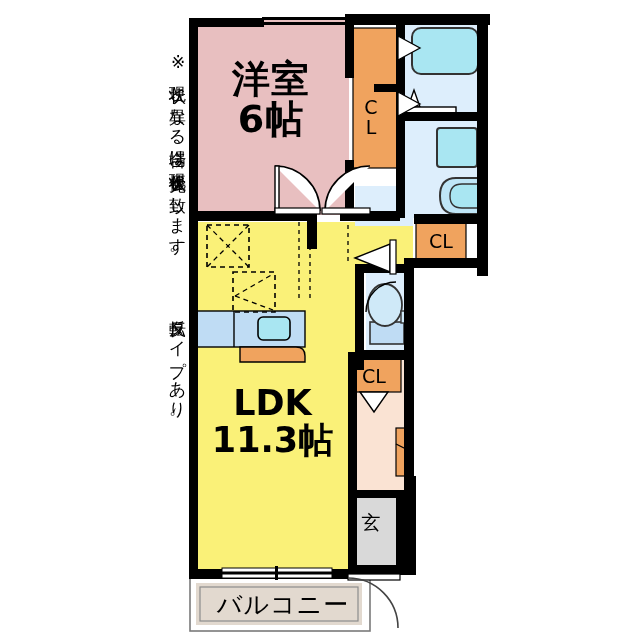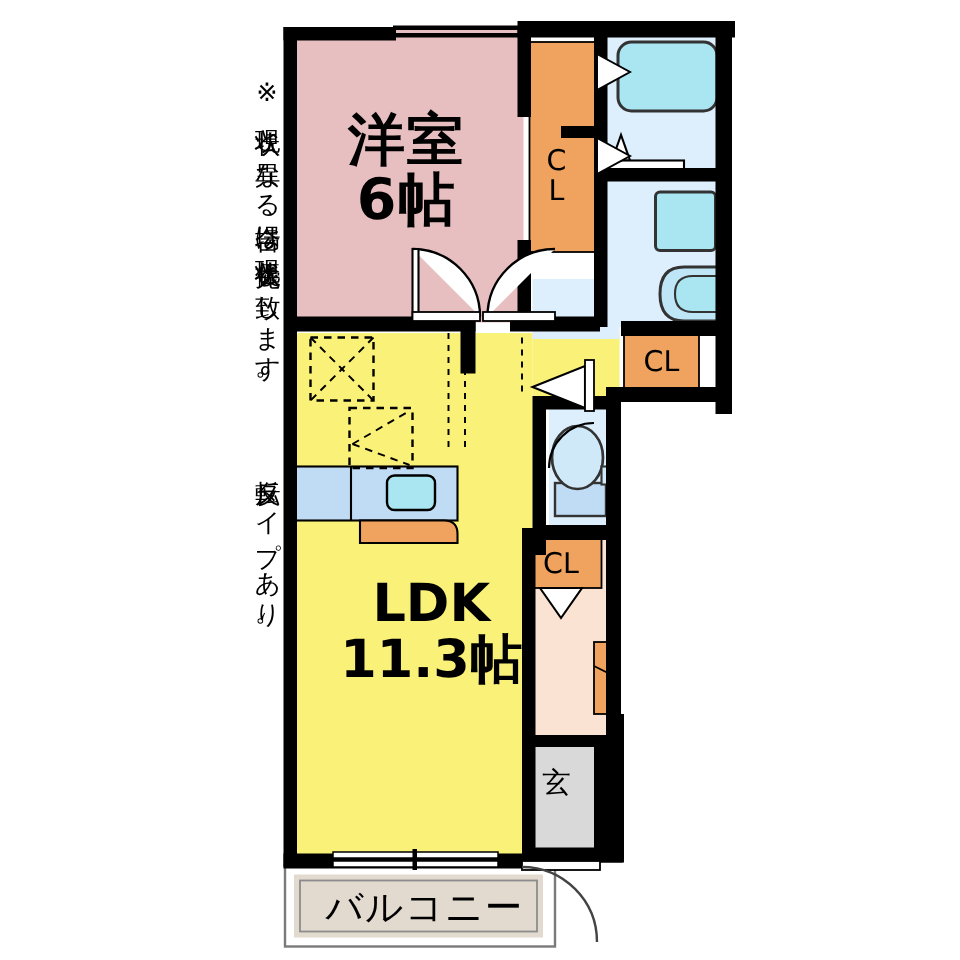--- a/index.html
+++ b/index.html
@@ -37,27 +37,27 @@
   }
   .room-label {
     position: absolute;
     color: #000;
     font-weight: bold;
     text-align: center;
     line-height: 1.05;
     white-space: pre-line;
   }
   #label-bedroom {
-    left: 206px; top: 74px;
+    left: 206px; top: 60px;
     width: 130px;
     font-size: 38px;
     letter-spacing: 1px;
   }
   #label-ldk {
-    left: 215px; top: 385px;
+    left: 200px; top: 385px;
     width: 145px;
     font-size: 35px;
     letter-spacing: 0px;
   }
   #label-cl-1 {
     left: 358px; top: 98px;
     width: 26px;
     font-size: 19px;
     font-weight: normal;
     line-height: 1.05;

